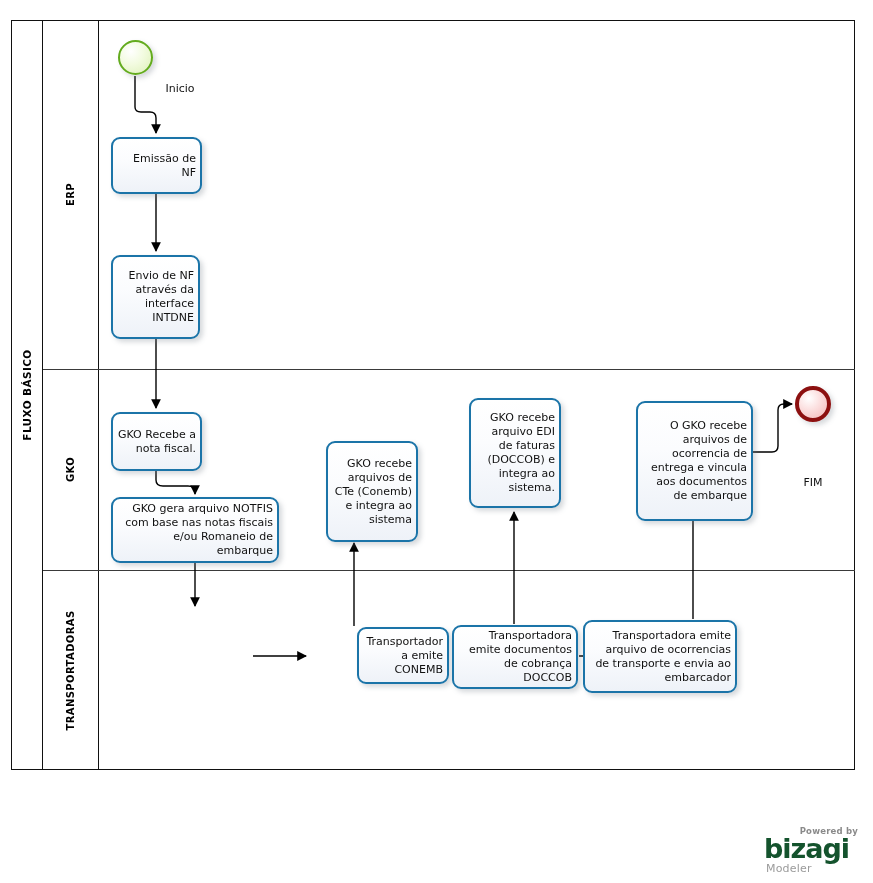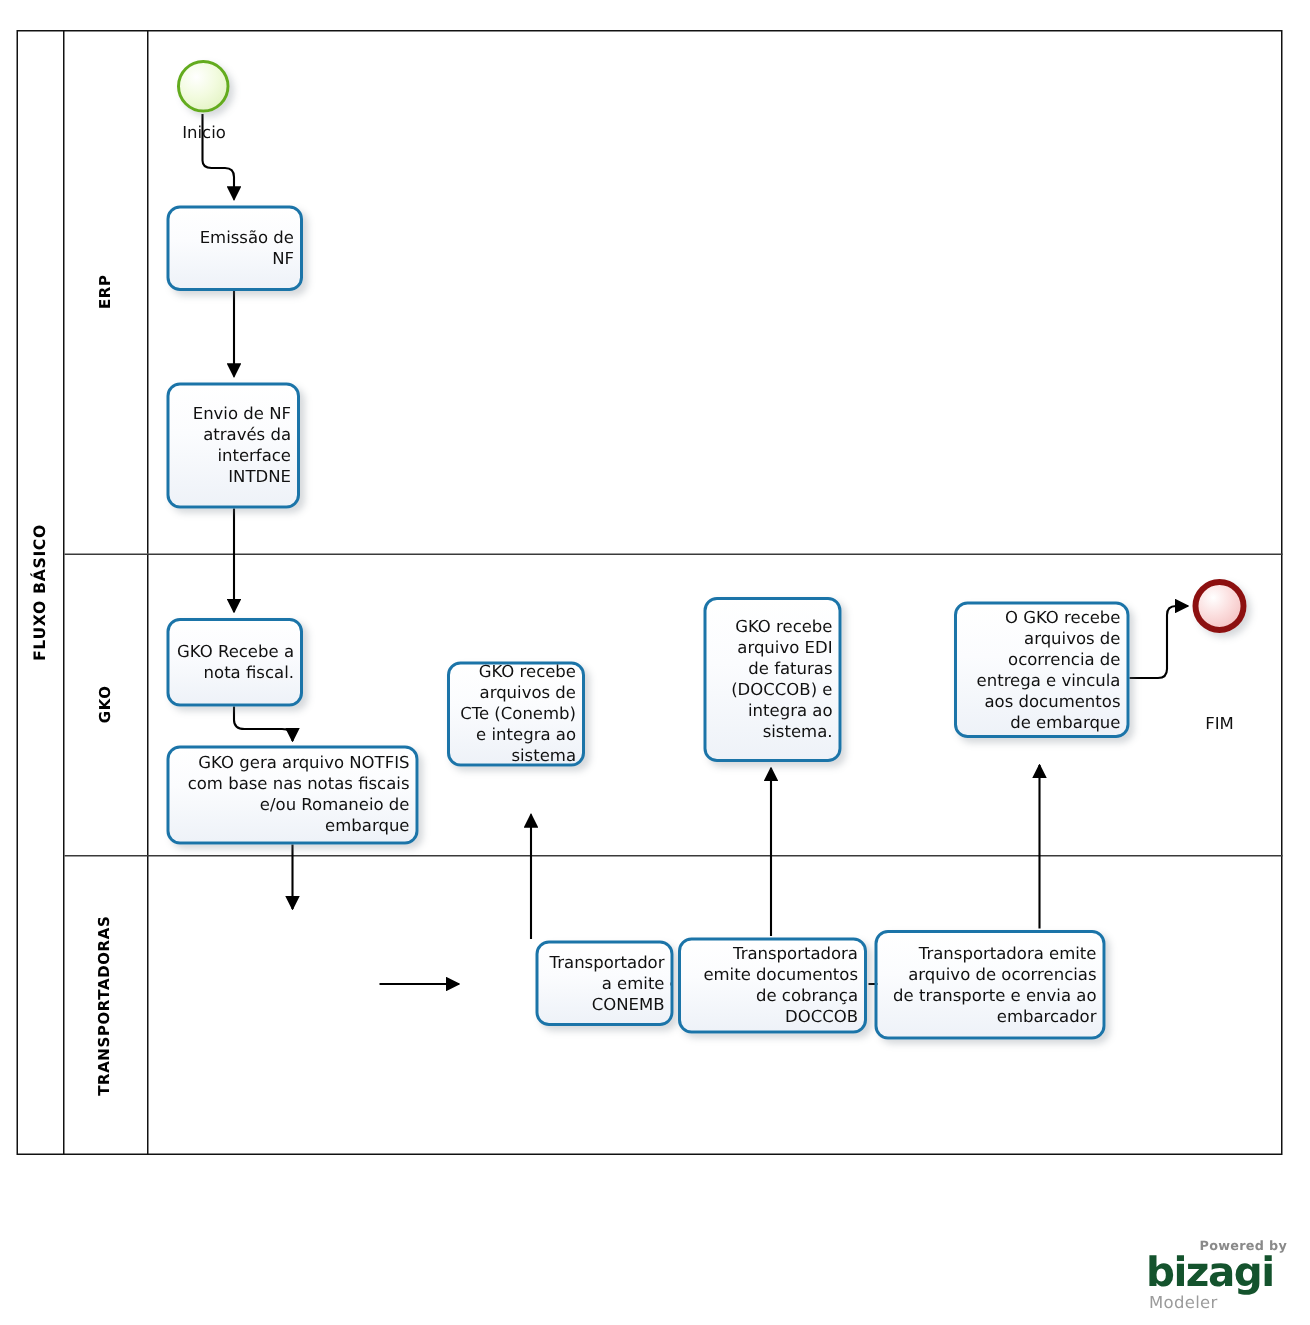--- a/index.html
+++ b/index.html
@@ -135,50 +135,50 @@
 
       <path d="M579,656 L612,656"></path>
 
       <path d="M693,619 L693,510"></path>
 
       <path d="M753,452 L772,452 Q778,452 778,446 L778,410 Q778,404 784,404 L792,404"></path>
     </g>
   </svg>
 
   <div class="event start" style="left:118px;top:40px;width:35px;height:35px;"></div>
-  <div class="event-label" style="left:100px;top:82px;width:72px;">Inicio</div>
+  <div class="event-label" style="left:100px;top:82px;width:72px;padding-left:44px;">Inicio</div>
 
   <div class="event end" style="left:795px;top:386px;width:36px;height:36px;"></div>
   <div class="event-label" style="left:777px;top:428px;width:72px;margin-top:48px;">FIM</div>
 
   <div class="task" style="left:111px;top:137px;width:91px;height:57px;">
     <span>Emissão de NF</span>
   </div>
 
   <div class="task" style="left:111px;top:255px;width:89px;height:84px;">
     <span>Envio de NF através da interface INTDNE</span>
   </div>
 
   <div class="task" style="left:111px;top:412px;width:91px;height:59px;">
     <span>GKO Recebe a nota fiscal.</span>
   </div>
 
   <div class="task" style="left:111px;top:497px;width:168px;height:66px;">
     <span>GKO gera arquivo NOTFIS com base nas notas fiscais e/ou Romaneio de embarque</span>
   </div>
 
-  <div class="task" style="left:298px;top:441px;width:92px;height:70px;">
+  <div class="task" style="left:326px;top:441px;width:92px;height:101px;">
     <span>GKO recebe arquivos de CTe (Conemb) e integra ao sistema</span>
   </div>
 
   <div class="task" style="left:469px;top:398px;width:92px;height:110px;">
     <span>GKO recebe arquivo EDI de faturas (DOCCOB) e integra ao sistema.</span>
   </div>
 
-  <div class="task" style="left:636px;top:401px;width:117px;height:91px;">
+  <div class="task" style="left:636px;top:401px;width:117px;height:120px;">
     <span>O GKO recebe arquivos de ocorrencia de entrega e vincula aos documentos de embarque</span>
   </div>
 
 
   <div class="task" style="left:310px;top:627px;width:92px;height:57px;margin-left:47px;">
     <span>Transportador a emite CONEMB</span>
   </div>
 
   <div class="task" style="left:452px;top:625px;width:126px;height:64px;">
     <span>Transportadora emite documentos de cobrança DOCCOB</span>

